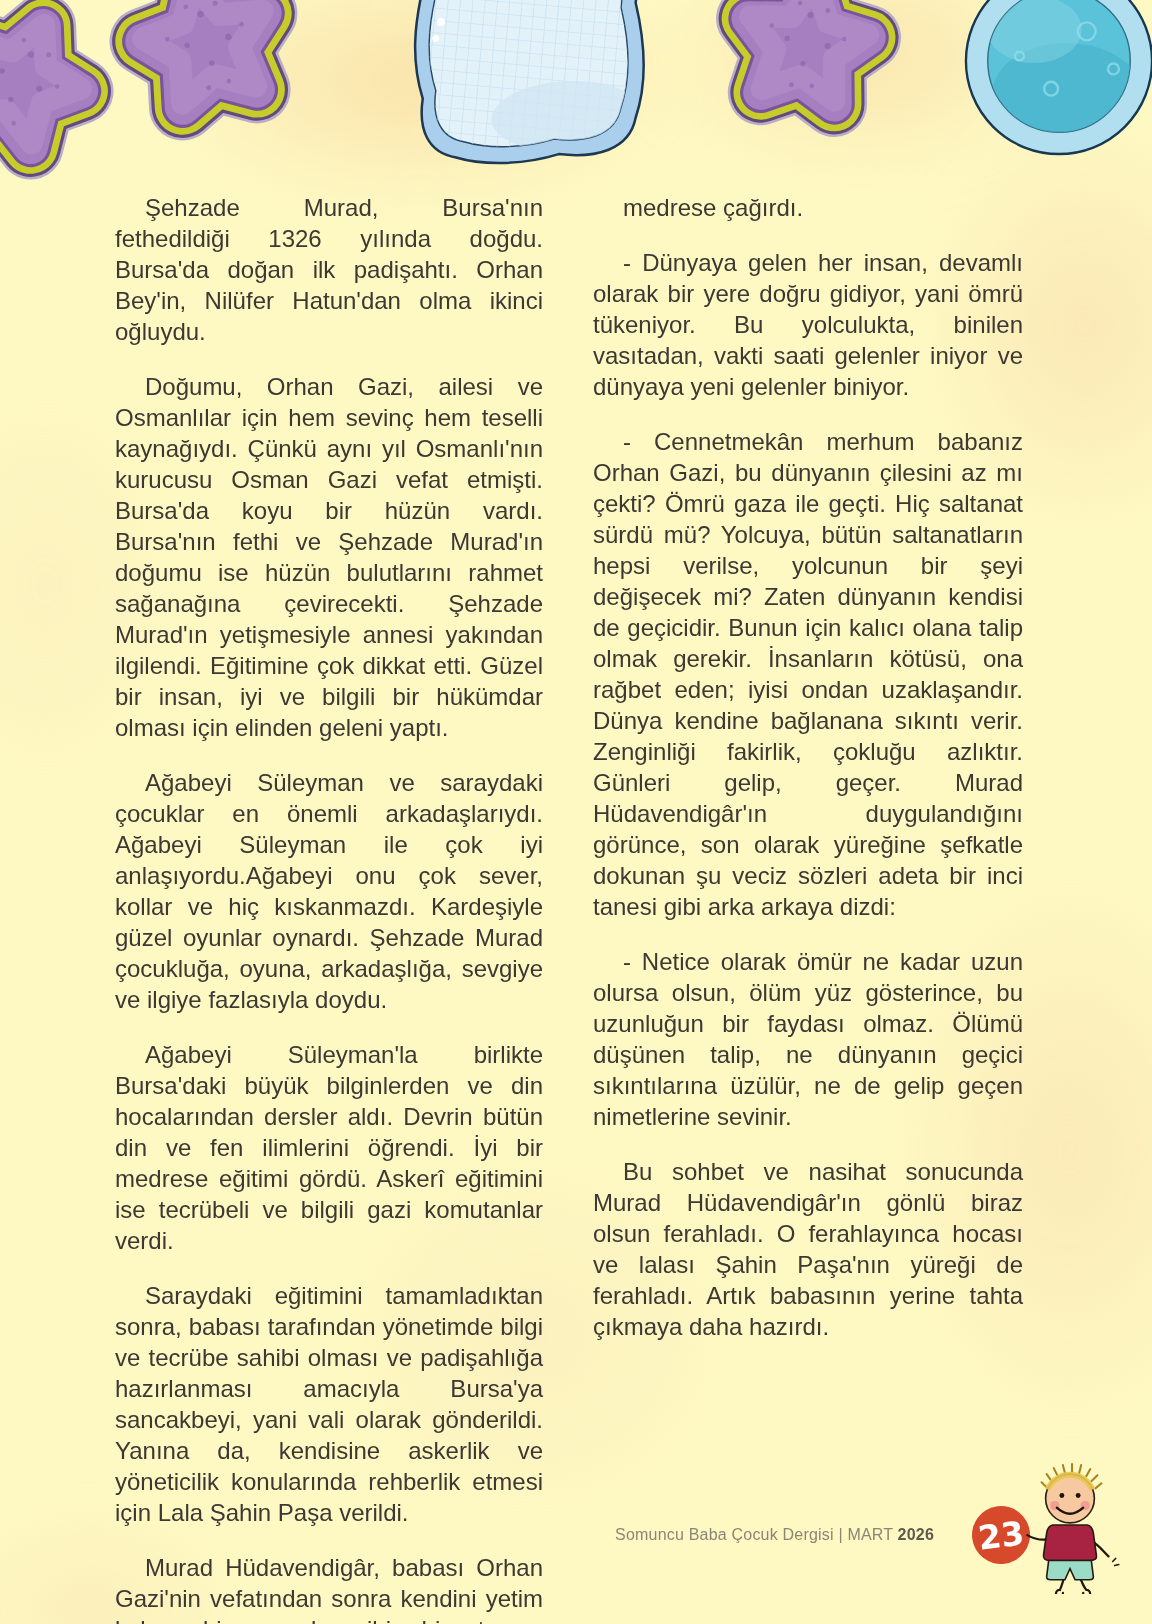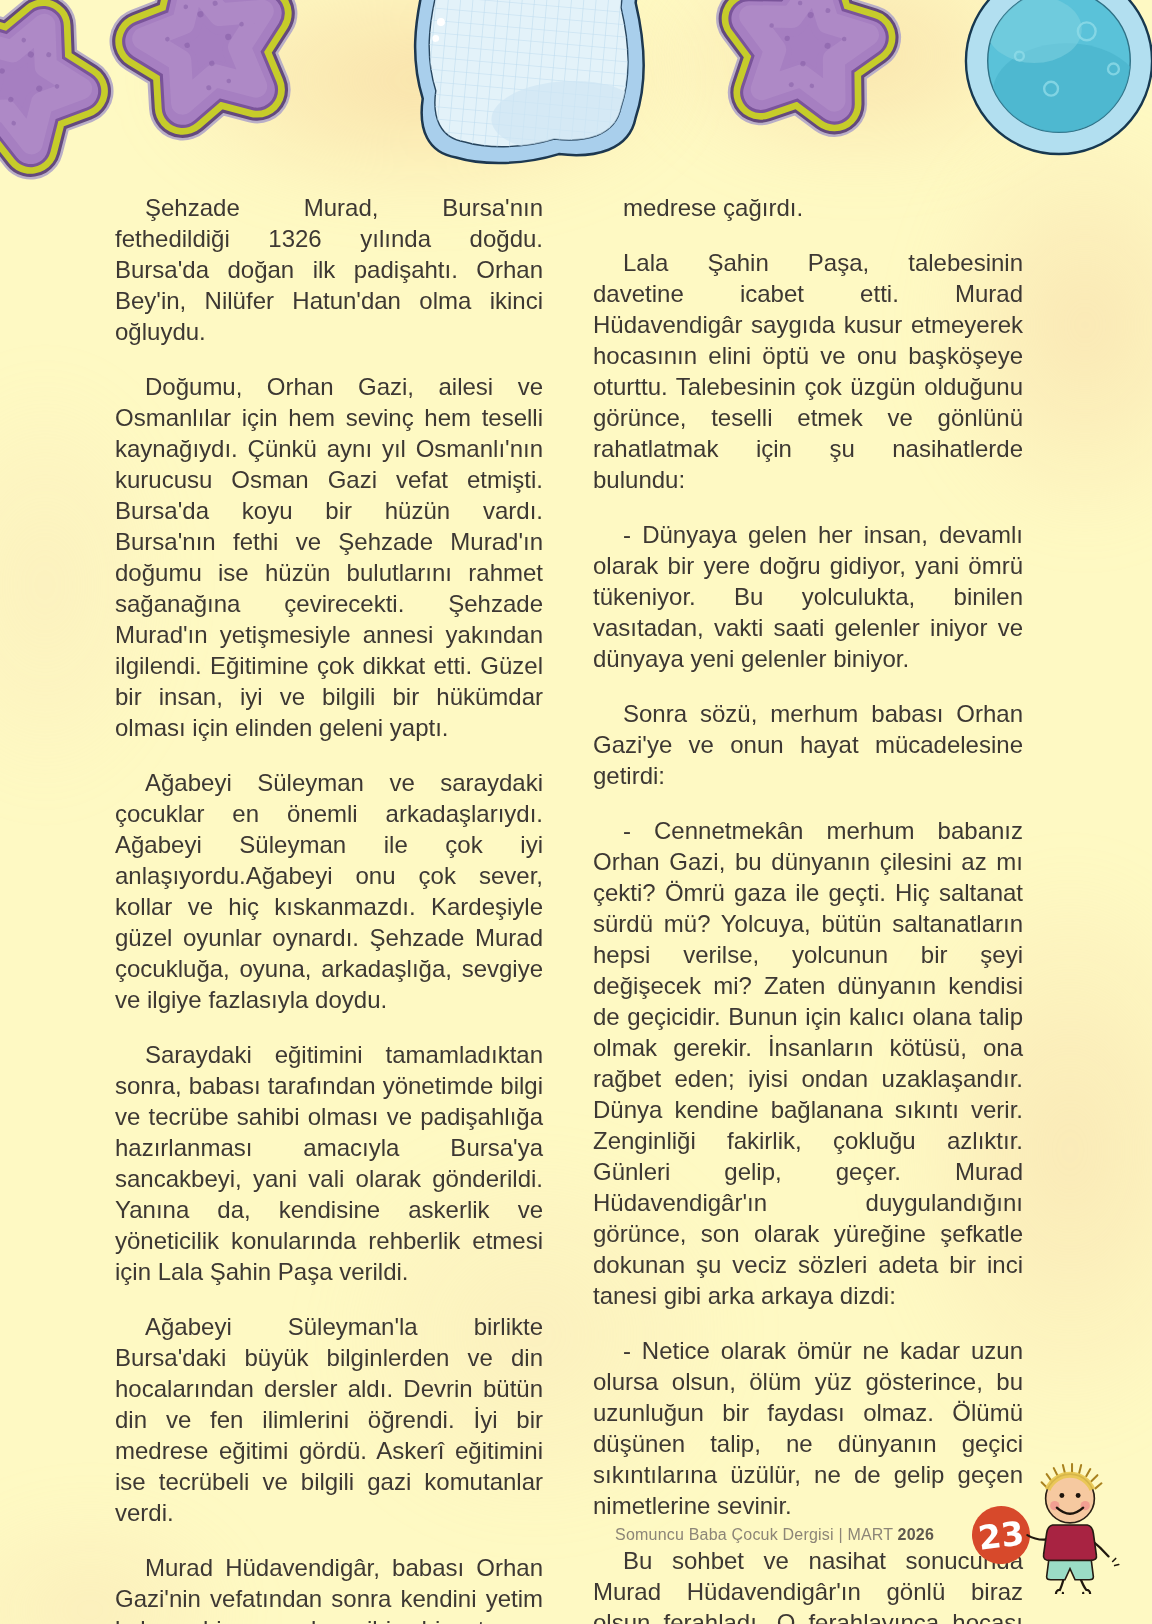--- a/index.html
+++ b/index.html
@@ -140,29 +140,27 @@
         <circle cx="60" cy="95" r="4.5"></circle>
       </g>
     </g>
   </svg>
 
   <div class="columns">
     <div class="col col-left">
       <p>Şehzade Murad, Bursa'nın fethedildiği 1326 yılında doğdu. Bursa'da doğan ilk padişahtı. Orhan Bey'in, Nilüfer Hatun'dan olma ikinci oğluydu.</p>
       <p>Doğumu, Orhan Gazi, ailesi ve Osmanlılar için hem sevinç hem teselli kaynağıydı. Çünkü aynı yıl Osmanlı'nın kurucusu Osman Gazi vefat etmişti. Bursa'da koyu bir hüzün vardı. Bursa'nın fethi ve Şehzade Murad'ın doğumu ise hüzün bulutlarını rahmet sağanağına çevirecekti. Şehzade Murad'ın yetişmesiyle annesi yakından ilgilendi. Eğitimine çok dikkat etti. Güzel bir insan, iyi ve bilgili bir hükümdar olması için elinden geleni yaptı.</p>
       <p>Ağabeyi Süleyman ve saraydaki çocuklar en önemli arkadaşlarıydı. Ağabeyi Süleyman ile çok iyi anlaşıyordu.Ağabeyi onu çok sever, kollar ve hiç kıskanmazdı. Kardeşiyle güzel oyunlar oynardı. Şehzade Murad çocukluğa, oyuna, arkadaşlığa, sevgiye ve ilgiye fazlasıyla doydu.</p>
+      <p>Ağabeyi Süleyman'la birlikte Bursa'daki büyük bilginlerden ve din hocalarından dersler aldı. Devrin bütün din ve fen ilimlerini öğrendi. İyi bir medrese eğitimi gördü. Askerî eğitimini ise tecrübeli ve bilgili gazi komutanlar verdi.</p>
       <p>Saraydaki eğitimini tamamladıktan sonra, babası tarafından yönetimde bilgi ve tecrübe sahibi olması ve padişahlığa hazırlanması amacıyla Bursa'ya sancakbeyi, yani vali olarak gönderildi. Yanına da, kendisine askerlik ve yöneticilik konularında rehberlik etmesi için Lala Şahin Paşa verildi.</p>
-      <p>Ağabeyi Süleyman'la birlikte Bursa'daki büyük bilginlerden ve din hocalarından dersler aldı. Devrin bütün din ve fen ilimlerini öğrendi. İyi bir medrese eğitimi gördü. Askerî eğitimini ise tecrübeli ve bilgili gazi komutanlar verdi.</p>
       <p>Murad Hüdavendigâr, babası Orhan Gazi'nin vefatından sonra kendini yetim kalan bir çocuk gibi hissetmeye başlamıştı. Hem rahatlamak hem fikir ve nasihatlerinden yararlanmak için, kendisinden küçük yaştan itibaren din, ilim, siyaset ve askerlik öğrendiği, lalası Şahin Paşa'yı</p>
     </div>
     <div class="col col-right">
       <p>medrese çağırdı.</p>
-      <p>Lala Şahin Paşa, talebesinin davetine icabet etti. Murad Hüdavendigâr saygıda kusur etmeyerek hocasının elini öptü ve onu başköşeye oturttu. Talebesinin çok üzgün olduğunu görünce, teselli etmek ve gönlünü rahatlatmak için şu nasihatlerde bulundu:</p>
       <p>- Dünyaya gelen her insan, devamlı olarak bir yere doğru gidiyor, yani ömrü tükeniyor. Bu yolculukta, binilen vasıtadan, vakti saati gelenler iniyor ve dünyaya yeni gelenler biniyor.</p>
-      <p>Sonra sözü, merhum babası Orhan Gazi'ye ve onun hayat mücadelesine getirdi:</p>
       <p>- Cennetmekân merhum babanız Orhan Gazi, bu dünyanın çilesini az mı çekti? Ömrü gaza ile geçti. Hiç saltanat sürdü mü? Yolcuya, bütün saltanatların hepsi verilse, yolcunun bir şeyi değişecek mi? Zaten dünyanın kendisi de geçicidir. Bunun için kalıcı olana talip olmak gerekir. İnsanların kötüsü, ona rağbet eden; iyisi ondan uzaklaşandır. Dünya kendine bağlanana sıkıntı verir. Zenginliği fakirlik, çokluğu azlıktır. Günleri gelip, geçer. Murad Hüdavendigâr'ın duygulandığını görünce, son olarak yüreğine şefkatle dokunan şu veciz sözleri adeta bir inci tanesi gibi arka arkaya dizdi:</p>
       <p>- Netice olarak ömür ne kadar uzun olursa olsun, ölüm yüz gösterince, bu uzunluğun bir faydası olmaz. Ölümü düşünen talip, ne dünyanın geçici sıkıntılarına üzülür, ne de gelip geçen nimetlerine sevinir.</p>
       <p>Bu sohbet ve nasihat sonucunda Murad Hüdavendigâr'ın gönlü biraz olsun ferahladı. O ferahlayınca hocası ve lalası Şahin Paşa'nın yüreği de ferahladı. Artık babasının yerine tahta çıkmaya daha hazırdı.</p>
     </div>
   </div>
 
   <div class="footer">
     <span>Somuncu Baba Çocuk Dergisi | MART</span>
     <b>2026</b>
   </div>

